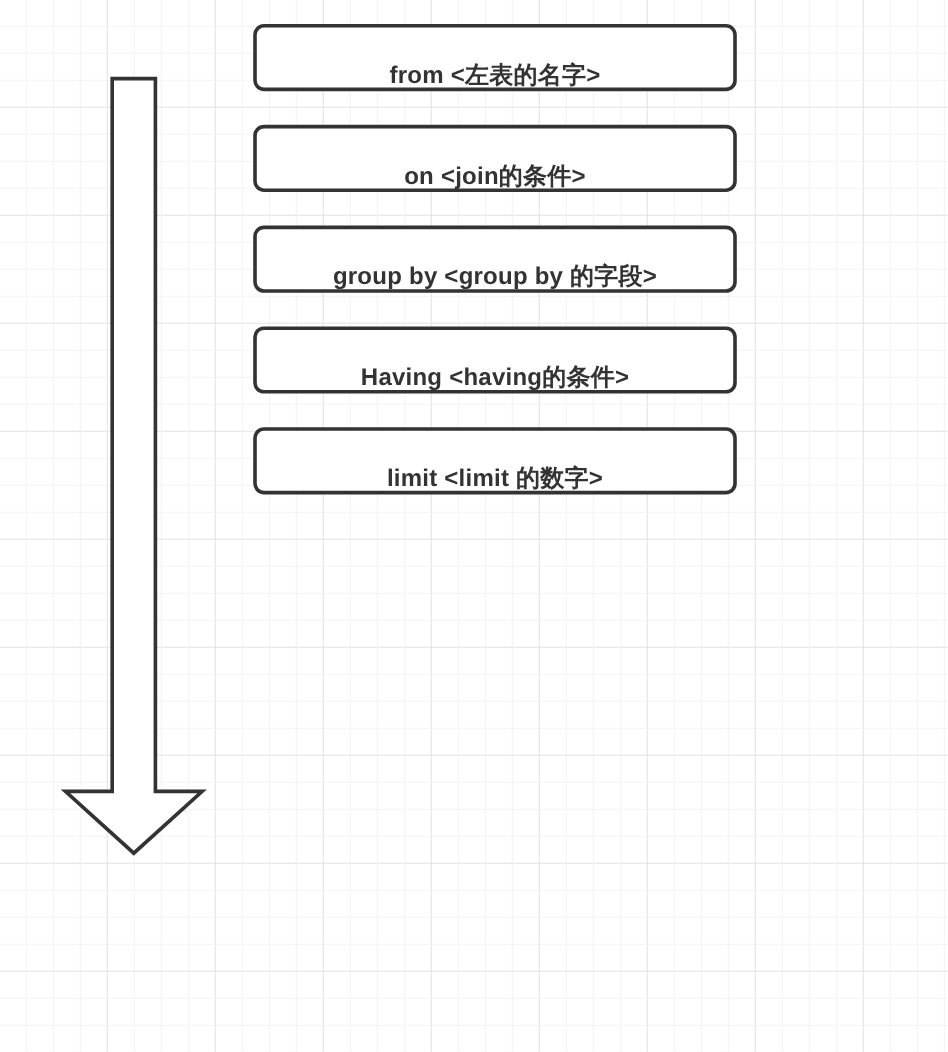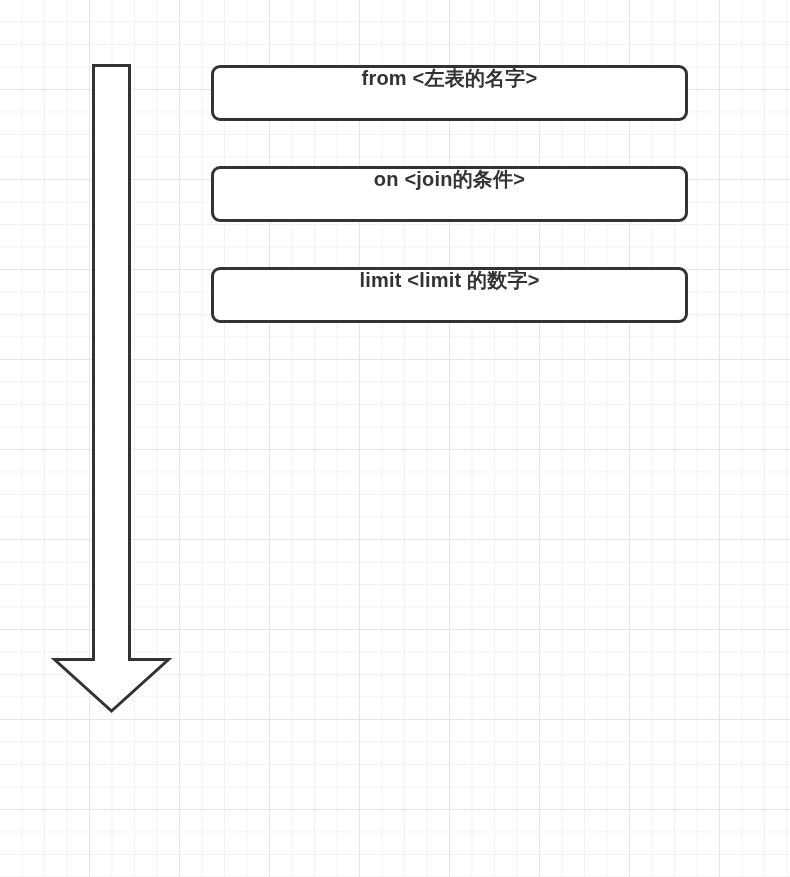--- a/index.html
+++ b/index.html
@@ -40,31 +40,30 @@
     pointer-events: none;
   }
   #boxes {
     position: absolute;
     left: 211px;
     top: 20px;
     width: 477px;
   }
   .step-box {
     box-sizing: border-box;
-    width: 477px;
+    width: 403px;
     height: 56px;
     margin-bottom: 28px;
     border: 3px solid #333333;
     border-radius: 9px;
     background-color: #ffffff;
     display: flex;
-    align-items: flex-start;
+    align-items: flex-end;
     justify-content: center;
     color: #333333;
-    margin-top: 45px;
   }
   .step-box:last-child {
     margin-bottom: 0;
   }
   .step-label {
     font-size: 20px;
     font-weight: bold;
     letter-spacing: 0.2px;
     line-height: 1;
     color: #333333;
@@ -85,21 +84,27 @@
     <div class="step-box">
       <span class="step-label">from  &lt;左表的名字&gt;</span>
     </div>
 
     <div class="step-box">
       <span class="step-label">on &lt;join的条件&gt;</span>
     </div>
 
 
 
+    <div class="step-box">
+      <span class="step-label">group by &lt;group by 的字段&gt;</span>
+    </div>
 
+    <div class="step-box">
+      <span class="step-label">Having &lt;having的条件&gt;</span>
+    </div>
 
 
 
 
     <div class="step-box">
       <span class="step-label">limit &lt;limit 的数字&gt;</span>
     </div>
 
   </div>
 </div>

